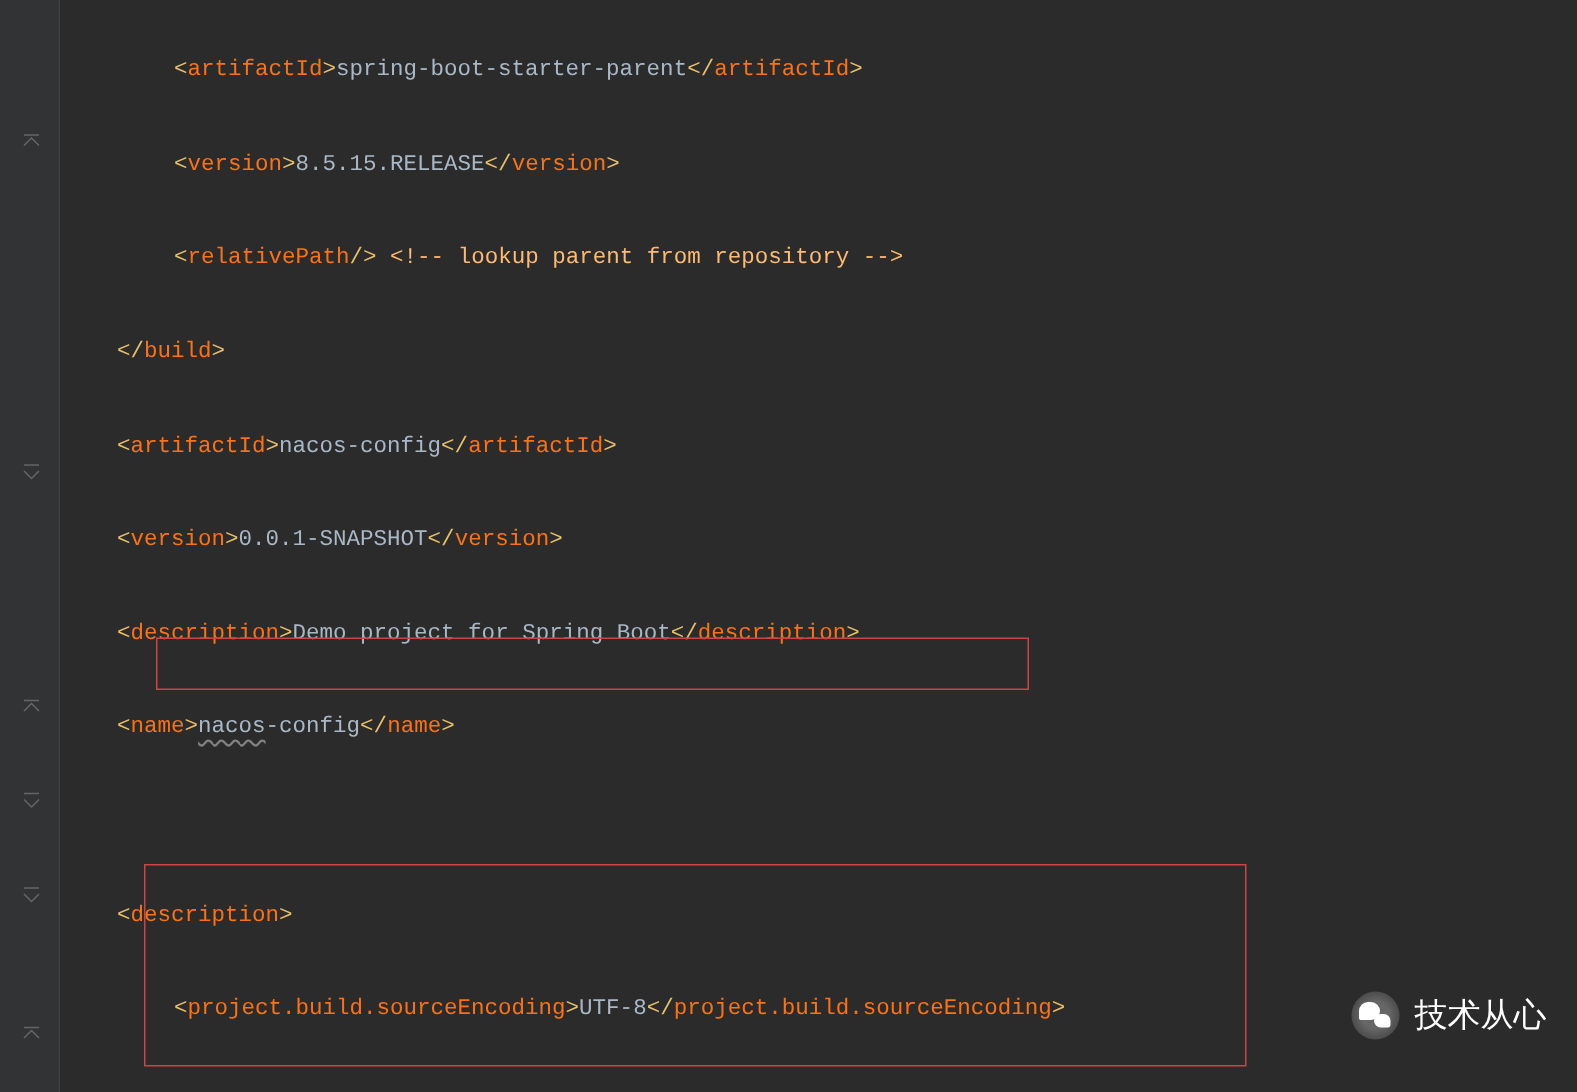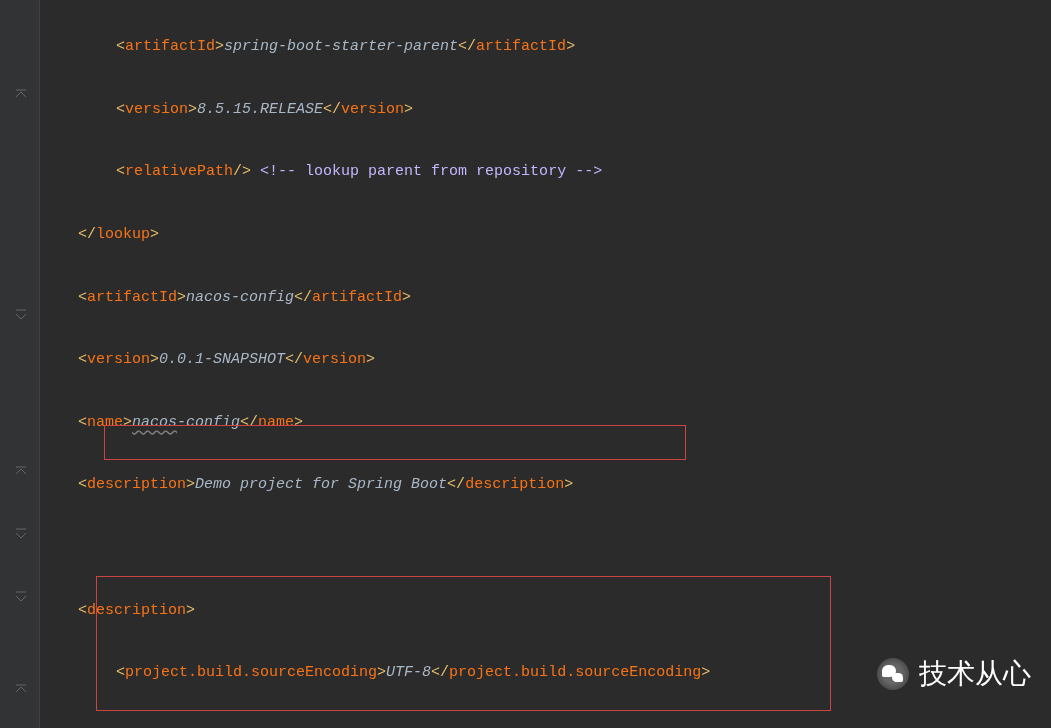--- a/index.html
+++ b/index.html
@@ -34,38 +34,38 @@
       padding-left: 44px;
       padding-top: 0;
       line-height: 31.3px;
       white-space: pre;
     }
     .line { display: block; }
     .indent1 { padding-left: 34px; }
     .indent2 { padding-left: 72px; }
     .bracket { color: #e8bf6a; }
     .tag { color: #f97316; }
-    .text { color: #a9b7c6; font-style: italic; }
-    .comment { color: #c4b5fd; }
+    .text { color: #a9b7c6; }
+    .comment { color: #fdba74; }
     .wavy { text-decoration: wavy underline #808080; text-underline-offset: 4px; }
     .highlight-box {
       position: absolute;
       border: 1px solid #cc4444;
       pointer-events: none;
     }
     .watermark {
       position: absolute;
       right: 20px;
       bottom: 35px;
       display: flex;
       align-items: center;
       gap: 10px;
       color: #ffffff;
       font-family: sans-serif;
-      font-size: 28px;
+      font-size: 22px;
       font-weight: 500;
     }
     .wechat-icon {
       width: 32px;
       height: 32px;
       background: radial-gradient(circle, #666 40%, #333 100%);
       border-radius: 50%;
       display: flex;
       align-items: center;
       justify-content: center;
@@ -131,25 +131,25 @@
         <path d="M2 5 L7 10 L12 5" fill="none" stroke="#666" stroke-width="1" transform="rotate(180 7 7)"></path>
         <path d="M2 2 L12 2" stroke="#666" stroke-width="1"></path>
       </svg>
     </div>
 </div>
 
 <div class="editor">
 <span class="line indent2"><span class="bracket">&lt;</span><span class="tag">artifactId</span><span class="bracket">&gt;</span><span class="text">spring-boot-starter-parent</span><span class="bracket">&lt;/</span><span class="tag">artifactId</span><span class="bracket">&gt;</span></span>
 <span class="line indent2"><span class="bracket">&lt;</span><span class="tag">version</span><span class="bracket">&gt;</span><span class="text">8.5.15.RELEASE</span><span class="bracket">&lt;/</span><span class="tag">version</span><span class="bracket">&gt;</span></span>
 <span class="line indent2"><span class="bracket">&lt;</span><span class="tag">relativePath</span><span class="bracket">/&gt;</span> <span class="comment">&lt;!-- lookup parent from repository --&gt;</span></span>
-<span class="line indent1"><span class="bracket">&lt;/</span><span class="tag">lookup</span><span class="bracket">&gt;</span></span>
+<span class="line indent1"><span class="bracket">&lt;/</span><span class="tag">build</span><span class="bracket">&gt;</span></span>
 <span class="line indent1"><span class="bracket">&lt;</span><span class="tag">artifactId</span><span class="bracket">&gt;</span><span class="text">nacos-config</span><span class="bracket">&lt;/</span><span class="tag">artifactId</span><span class="bracket">&gt;</span></span>
 <span class="line indent1"><span class="bracket">&lt;</span><span class="tag">version</span><span class="bracket">&gt;</span><span class="text">0.0.1-SNAPSHOT</span><span class="bracket">&lt;/</span><span class="tag">version</span><span class="bracket">&gt;</span></span>
+<span class="line indent1"><span class="bracket">&lt;</span><span class="tag">description</span><span class="bracket">&gt;</span><span class="text">Demo project for Spring Boot</span><span class="bracket">&lt;/</span><span class="tag">description</span><span class="bracket">&gt;</span></span>
 <span class="line indent1"><span class="bracket">&lt;</span><span class="tag">name</span><span class="bracket">&gt;</span><span class="text wavy">nacos</span><span class="text">-config</span><span class="bracket">&lt;/</span><span class="tag">name</span><span class="bracket">&gt;</span></span>
-<span class="line indent1"><span class="bracket">&lt;</span><span class="tag">description</span><span class="bracket">&gt;</span><span class="text">Demo project for Spring Boot</span><span class="bracket">&lt;/</span><span class="tag">description</span><span class="bracket">&gt;</span></span>
 <span class="line">&nbsp;</span>
 <span class="line indent1"><span class="bracket">&lt;</span><span class="tag">description</span><span class="bracket">&gt;</span></span>
 <span class="line indent2"><span class="bracket">&lt;</span><span class="tag">project.build.sourceEncoding</span><span class="bracket">&gt;</span><span class="text">UTF-8</span><span class="bracket">&lt;/</span><span class="tag">project.build.sourceEncoding</span><span class="bracket">&gt;</span></span>
 
 
 
 
 
 
 

